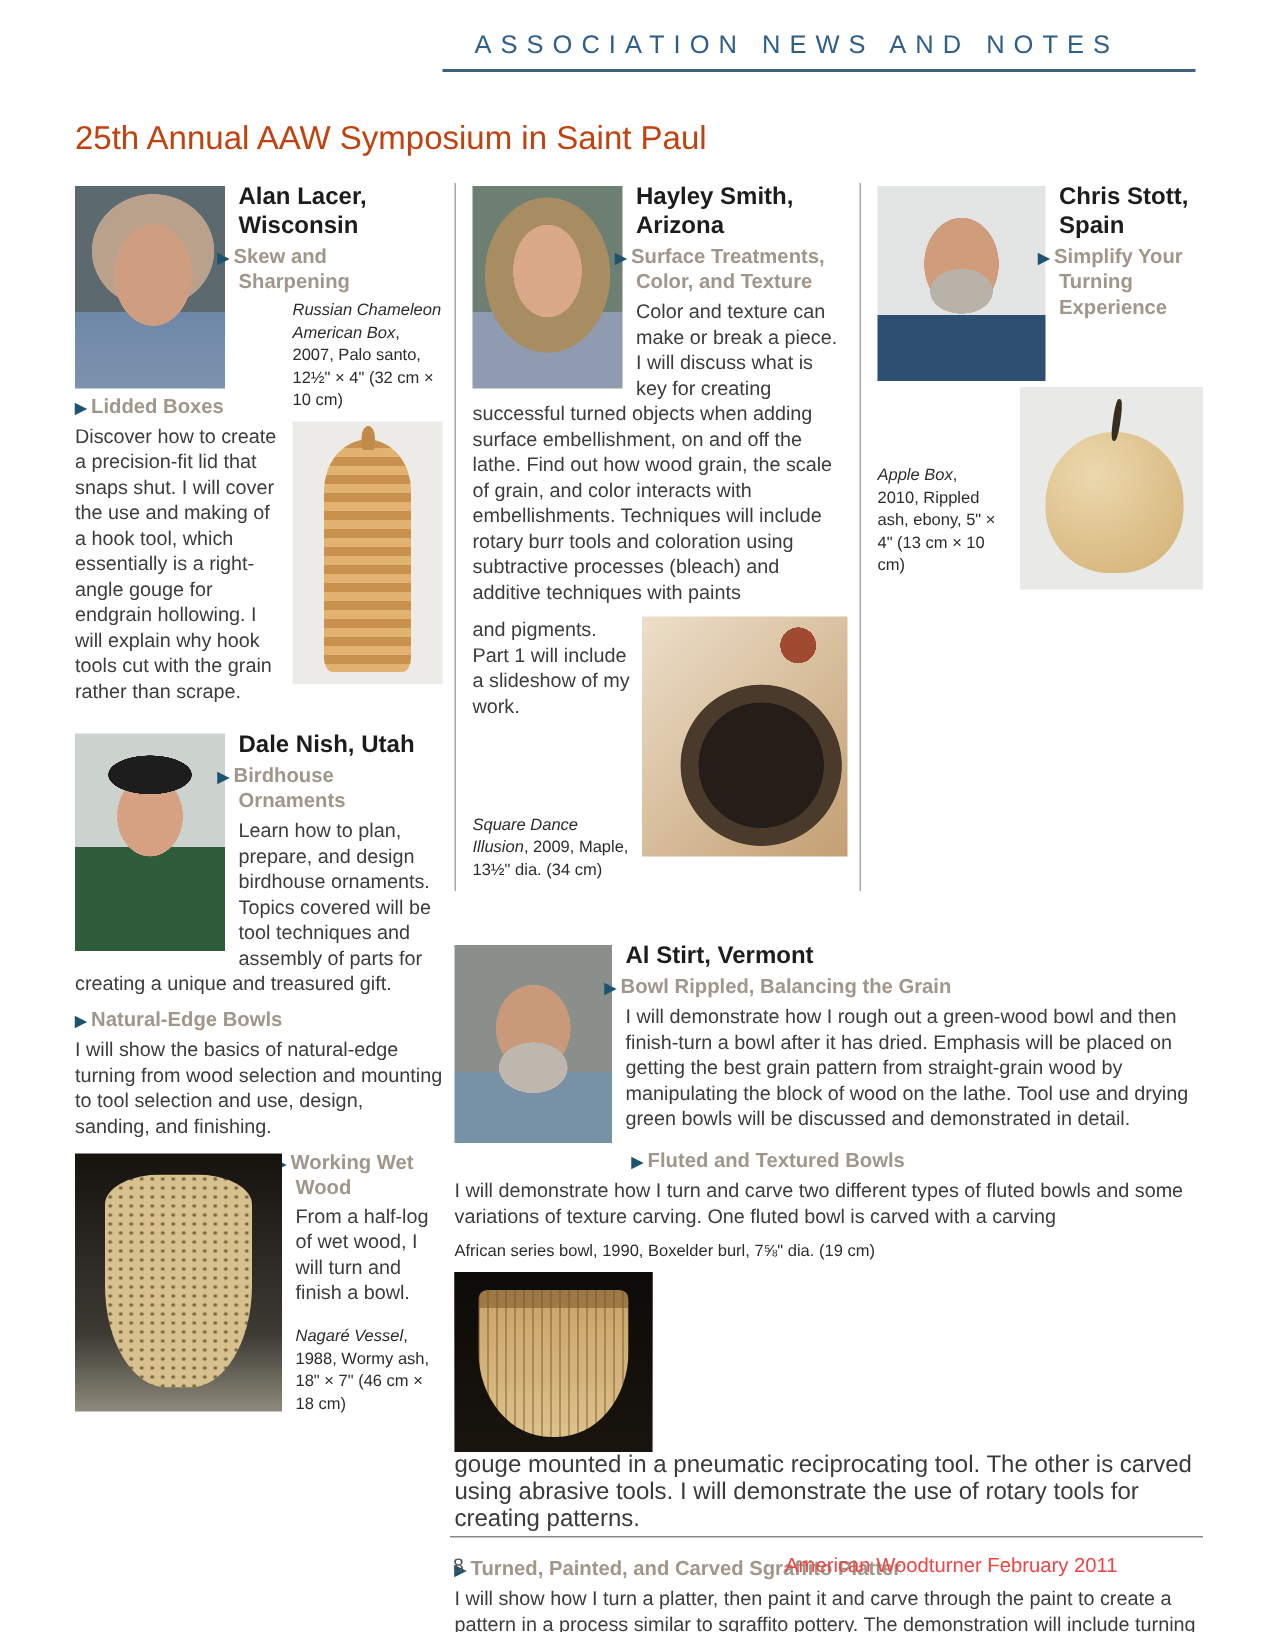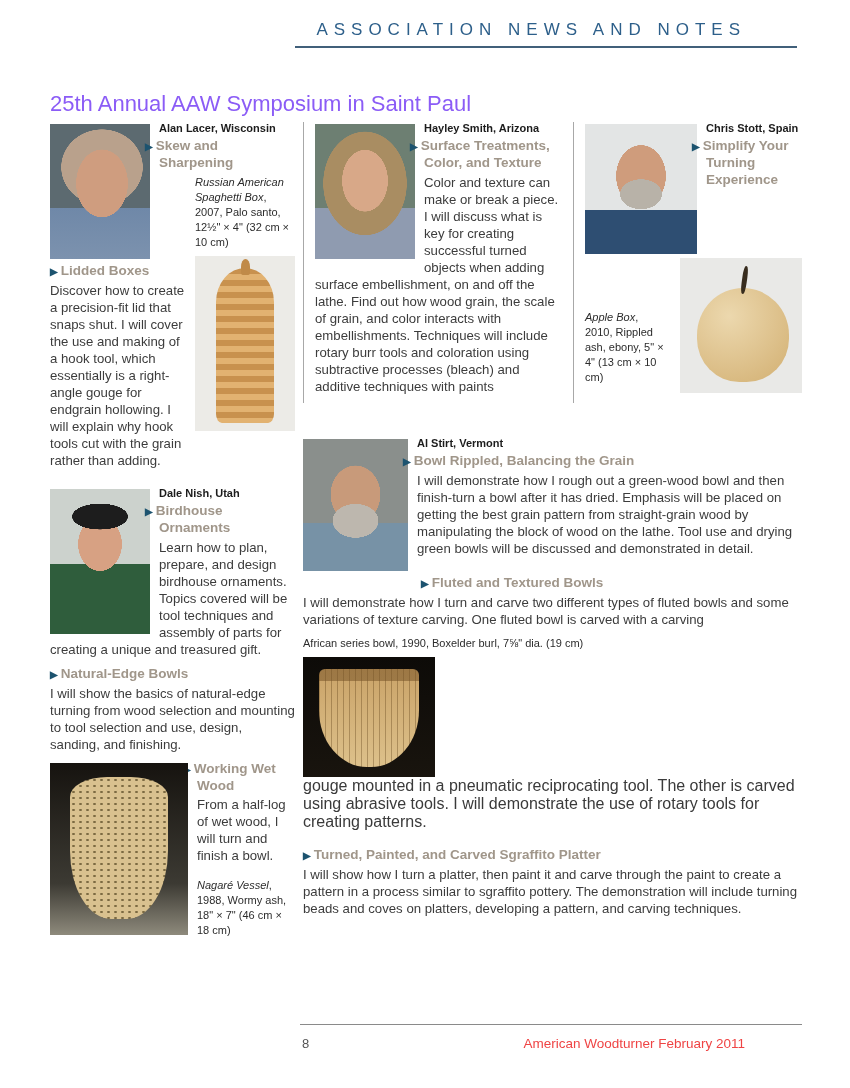--- a/index.html
+++ b/index.html
@@ -7,33 +7,33 @@
     position:relative; width:766px; height:1088px; background:#fff;
     font-family:Liberation Sans, sans-serif; color:#3a3a3a; overflow:hidden;padding-left:36px;
   }
   
   .header-label {
     position:absolute; top:20px; right:56px;
     font-size:17px; letter-spacing:6px; color:#2d5f8a; font-weight:normal;
     white-space:nowrap;
   }
   .header-rule { position:absolute; top:46px; left:295px; width:502px; height:2px; background:#41607a; }
-  .page-title { position:absolute; top:76px; left:50px; font-size:22px; color:#8b5cf6; font-weight:normal; }
+  .page-title { position:absolute; top:64px; left:50px; font-size:22px; color:#c2410c; font-weight:normal; }
 
   
   .content { position:absolute; top:122px; left:50px; width:755px; }
   .cols { display:flex; align-items:flex-start; }
   .col-left { width:245px; flex:none; }
   .col-main { flex:1; margin-left:8px; min-width:0; }
   .row-top { display:flex; align-items:stretch; }
   .col-h { width:262px; flex:none; border-left:1px solid #a8a8a8; padding-left:11px; box-sizing:border-box; }
   .col-c { flex:1; border-left:1px solid #a8a8a8; padding-left:11px; margin-left:8px; min-width:0; }
 
   
-  .pname { font-size:11px; font-weight:bold; color:#1c1c1c; margin:0 0 2px 0; line-height:1.2; }
+  .pname { font-size:16px; font-weight:bold; color:#1c1c1c; margin:0 0 2px 0; line-height:1.2; }
   .session { font-size:13.5px; font-weight:bold; color:#a0968a; margin:3px 0 2px 0; line-height:1.25;
              padding-left:14px; text-indent:-14px; }
   .session .tri { color:#1c536f; font-size:10px; margin-right:3px; font-style:normal; }
   .body { font-size:13.2px; line-height:17px; margin:2px 0 8px 0; color:#3c3c3c; }
   .caption { font-size:11px; line-height:15px; color:#2c2c2c; margin:0 0 6px 0; }
   .caption .ital { font-style:italic; }
   .clear { clear:both; }
 
   
   .photo { float:left; margin:2px 9px 4px 0; }
@@ -125,25 +125,25 @@
 
       <div class="col-left">
         <div class="bio">
           <div class="photo ph-alan"></div>
           <h3 class="pname">Alan Lacer, Wisconsin</h3>
           <h4 class="session"><span class="tri">▶</span><span>Skew and Sharpening</span></h4>
         </div>
 
         <div class="lidded-row">
           <div class="art-col-r">
-            <p class="caption"><span class="ital">Russian American Spaghetti Box</span><span>, 2007, Palo santo, 12½" × 4" (32 cm × 10 cm)</span></p>
+            <p class="caption"><span class="ital">Russian Chameleon American Box</span><span>, 2007, Palo santo, 12½" × 4" (32 cm × 10 cm)</span></p>
             <div class="art art-russian"></div>
           </div>
           <h4 class="session"><span class="tri">▶</span><span>Lidded Boxes</span></h4>
-          <p class="body">Discover how to create a precision-fit lid that snaps shut. I will cover the use and making of a hook tool, which essentially is a right-angle gouge for endgrain hollowing. I will explain why hook tools cut with the grain rather than adding.</p>
+          <p class="body">Discover how to create a precision-fit lid that snaps shut. I will cover the use and making of a hook tool, which essentially is a right-angle gouge for endgrain hollowing. I will explain why hook tools cut with the grain rather than scrape.</p>
         </div>
 
         <div class="bio clear" style="padding-top:10px;">
           <div class="photo ph-dale"></div>
           <h3 class="pname">Dale Nish, Utah</h3>
           <h4 class="session"><span class="tri">▶</span><span>Birdhouse Ornaments</span></h4>
           <p class="body">Learn how to plan, prepare, and design birdhouse ornaments. Topics covered will be tool techniques and assembly of parts for creating a unique and treasured gift.</p>
         </div>
 
         <div class="clear">
@@ -161,20 +161,25 @@
 
       <div class="col-main">
         <div class="row-top">
 
           <div class="col-h">
             <div class="bio">
               <div class="photo ph-hayley"></div>
               <h3 class="pname">Hayley Smith, Arizona</h3>
               <h4 class="session"><span class="tri">▶</span><span>Surface Treatments, Color, and Texture</span></h4>
               <p class="body">Color and texture can make or break a piece. I will discuss what is key for creating successful turned objects when adding surface embellishment, on and off the lathe. Find out how wood grain, the scale of grain, and color interacts with embellishments. Techniques will include rotary burr tools and coloration using subtractive processes (bleach) and additive techniques with paints</p>
+            </div>
+            <div>
+              <div class="sq-float art art-square"></div>
+              <p class="body">and pigments. Part 1 will include a slideshow of my work.</p>
+              <p class="caption" style="margin-top:64px; width:118px;"><span class="ital">Square Dance Illusion</span><span>, 2009, Maple, 13½" dia. (34 cm)</span></p>
             </div>
           </div>
 
           <div class="col-c">
             <div class="bio">
               <div class="photo ph-chris"></div>
               <h3 class="pname">Chris Stott, Spain</h3>
               <h4 class="session"><span class="tri">▶</span><span>Simplify Your Turning Experience</span></h4>
             </div>
             <div class="apple-row clear">

